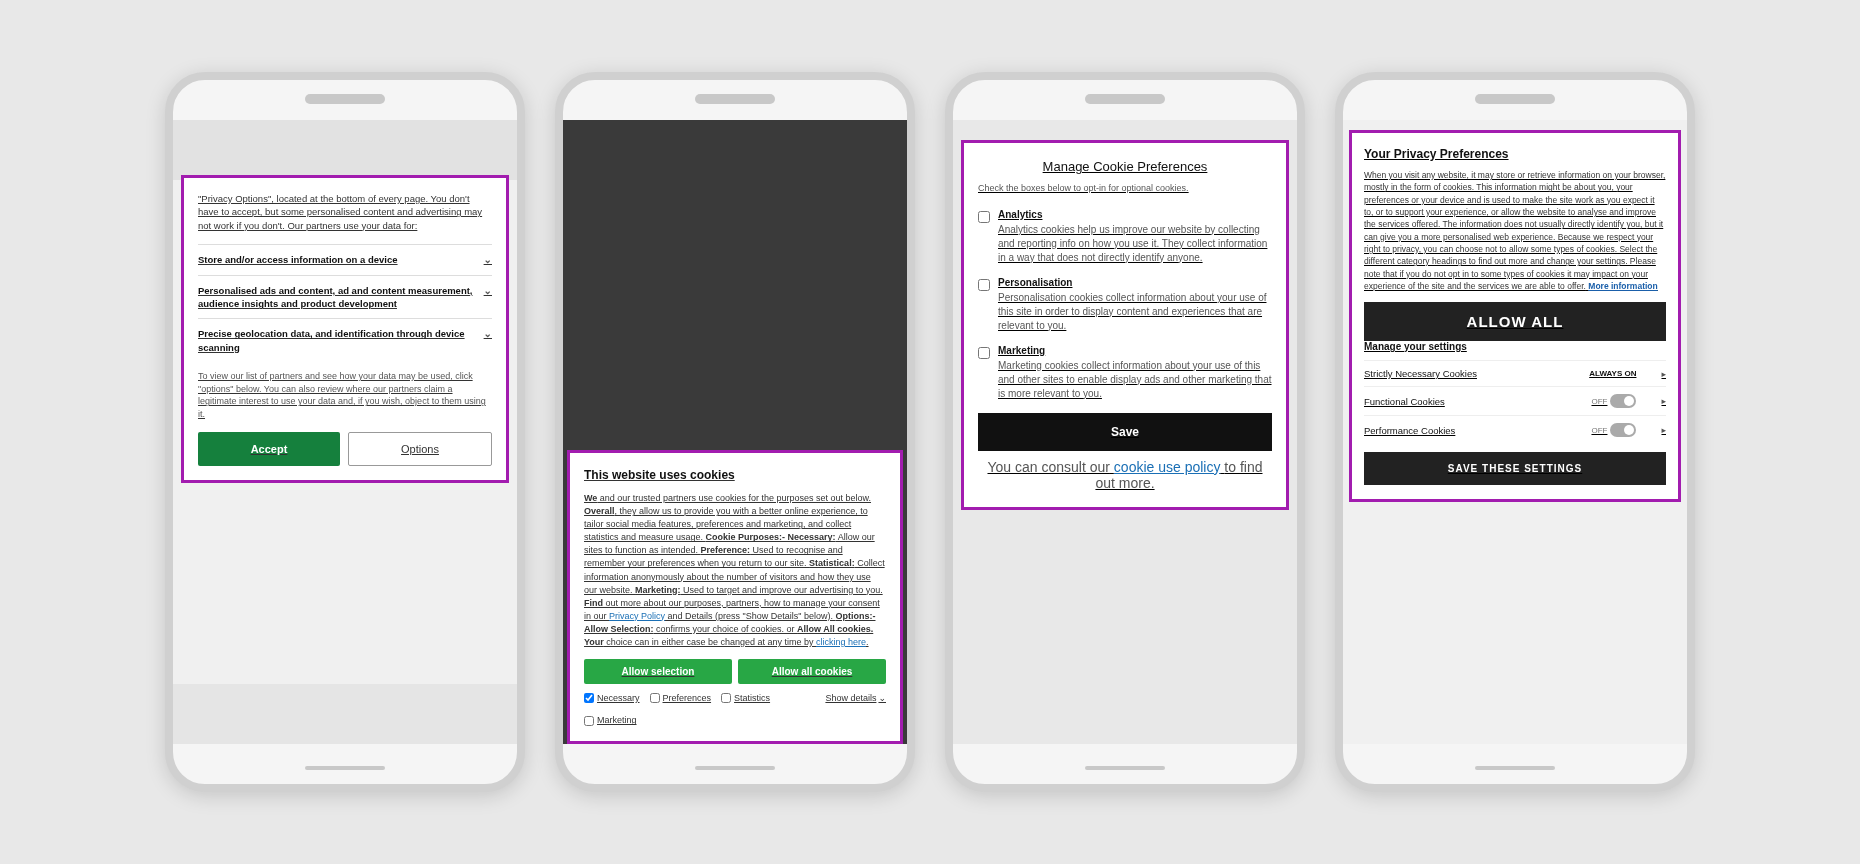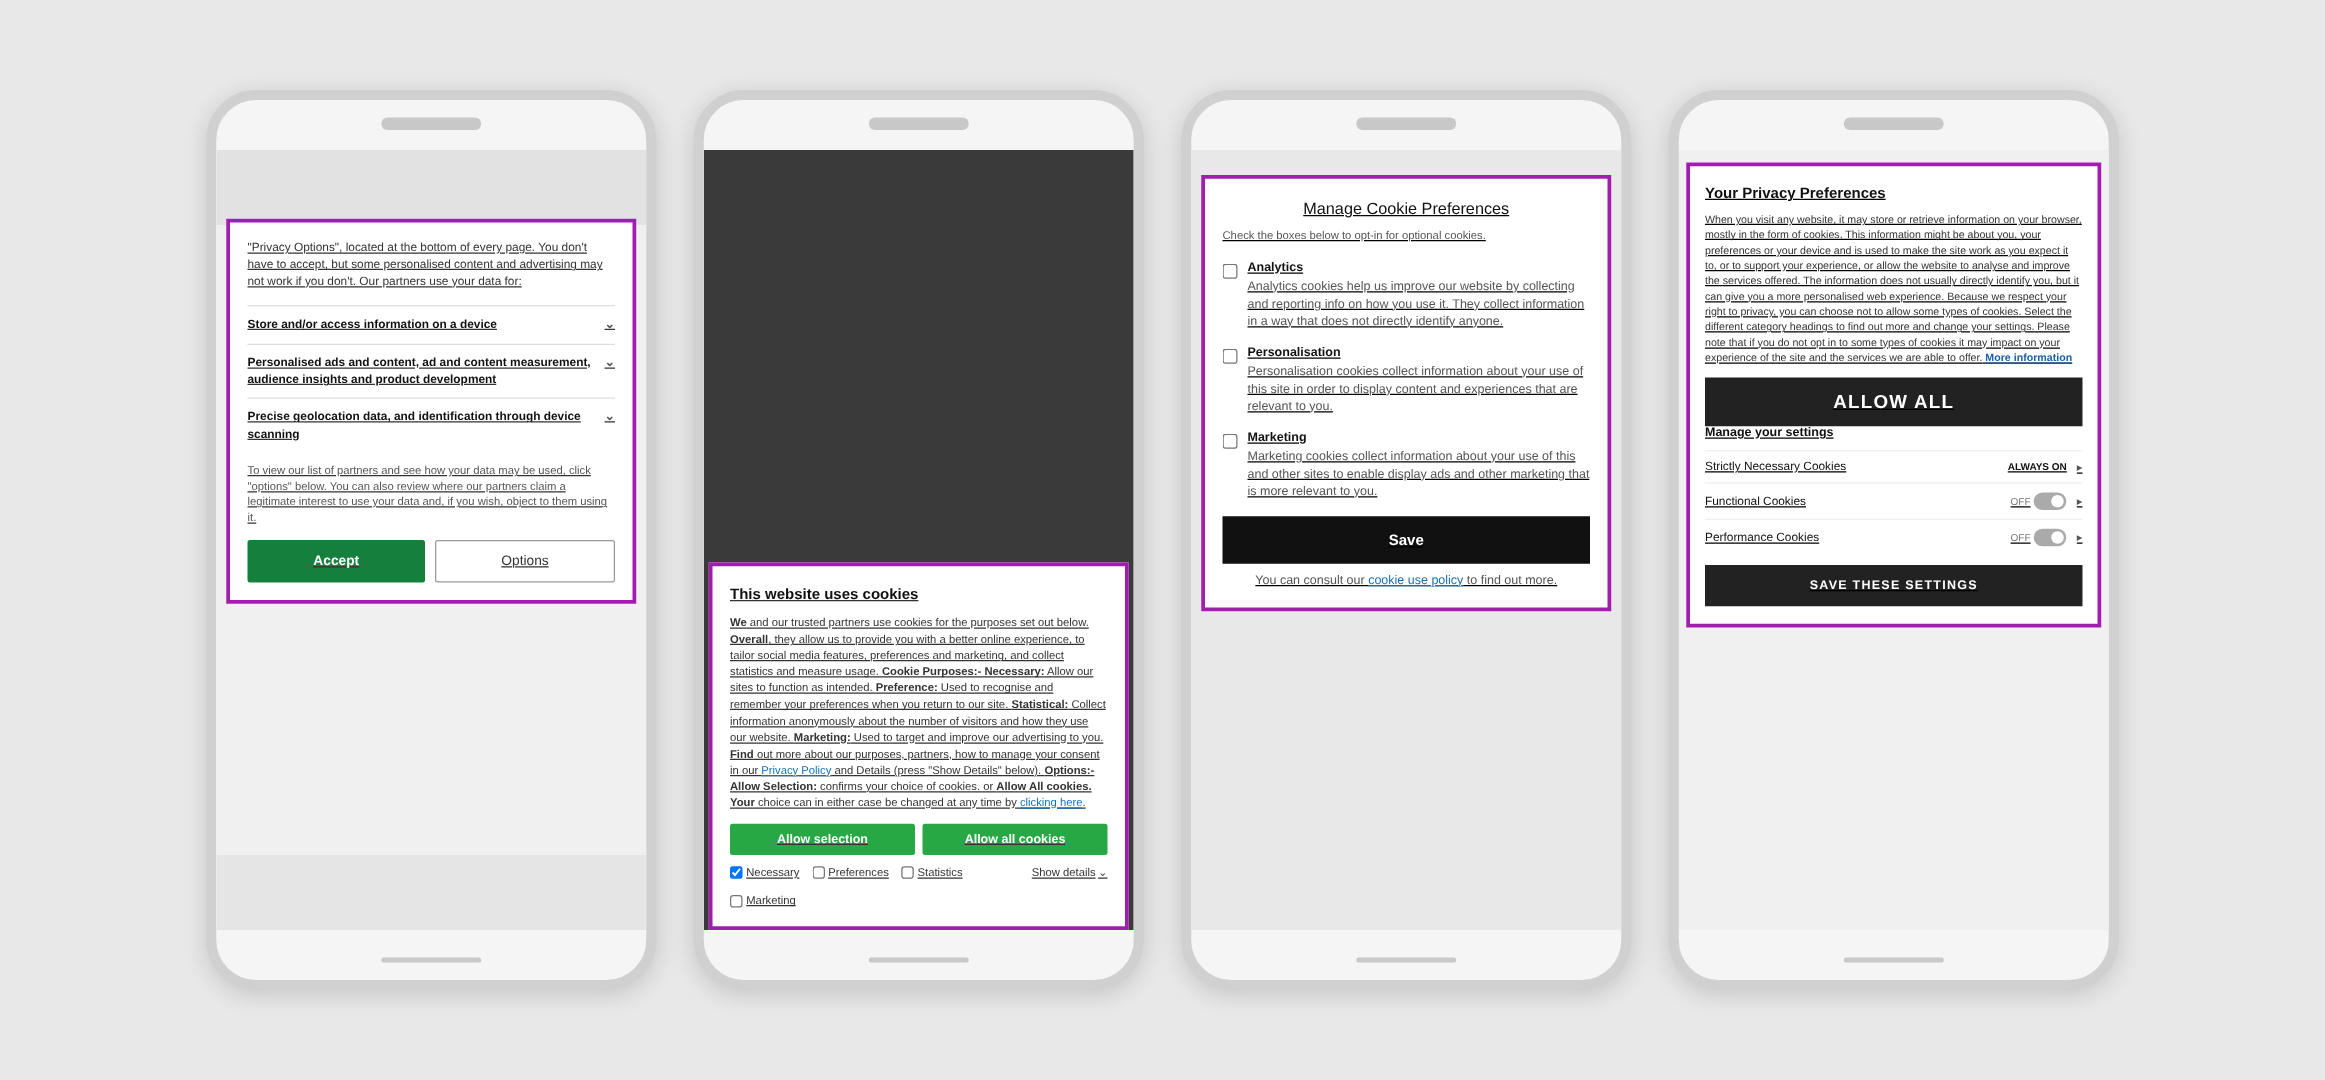--- a/index.html
+++ b/index.html
@@ -314,21 +314,21 @@
       color: #fff;
       border: none;
       padding: 12px;
       font-size: 12px;
       font-weight: bold;
       cursor: pointer;
       margin: 10px 0 8px 0;
     }
 
     .p3-consult {
-      font-size: 10px;
+      font-size: 14px;
       color: #555;
       text-align: center;
     }
 
     .p3-consult a { color: #1a6fb5; }
 
     
     .p4-screen {
       background: #f0f0f0;
     }
@@ -389,21 +389,21 @@
     }
 
     .p4-cookie-name {
       font-size: 9.5px;
       color: #111;
     }
 
     .p4-cookie-status {
       display: flex;
       align-items: center;
-      gap: 4px;
+      gap: 21px;
     }
 
     .p4-always-on {
       font-size: 8px;
       font-weight: bold;
       color: #111;
     }
 
     .toggle-off {
       display: flex;

